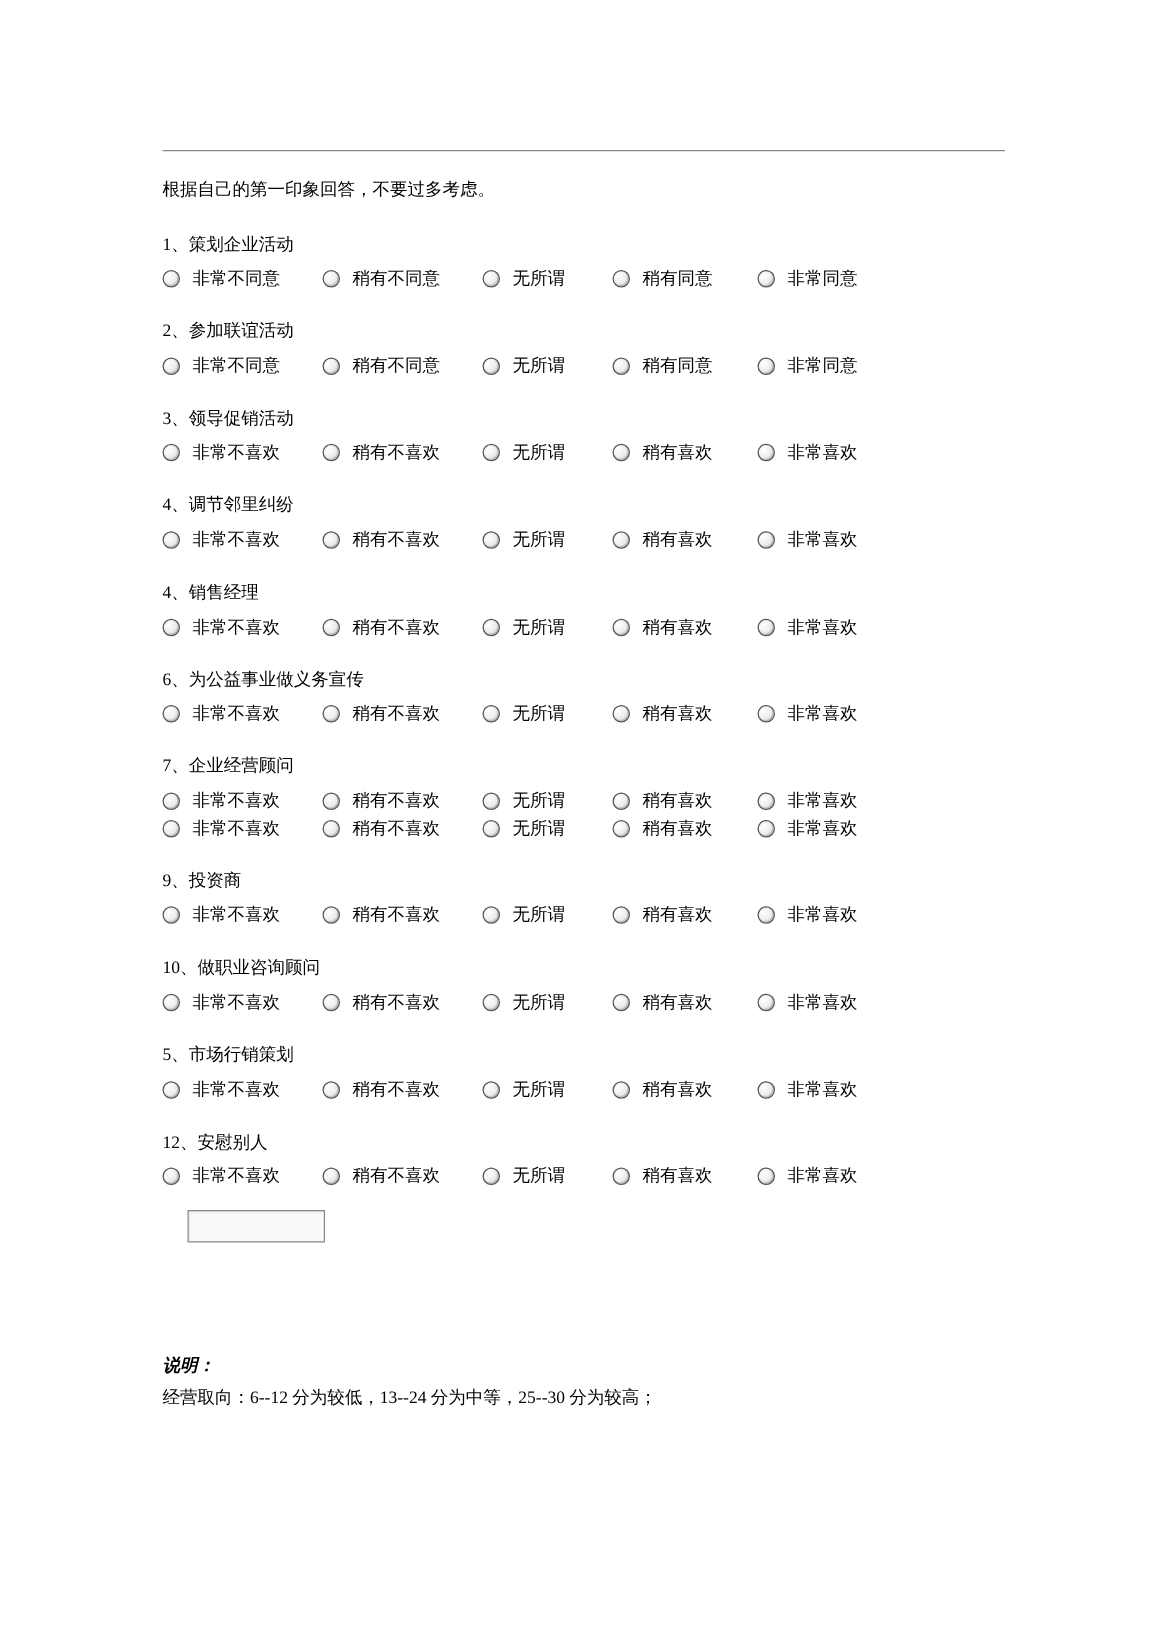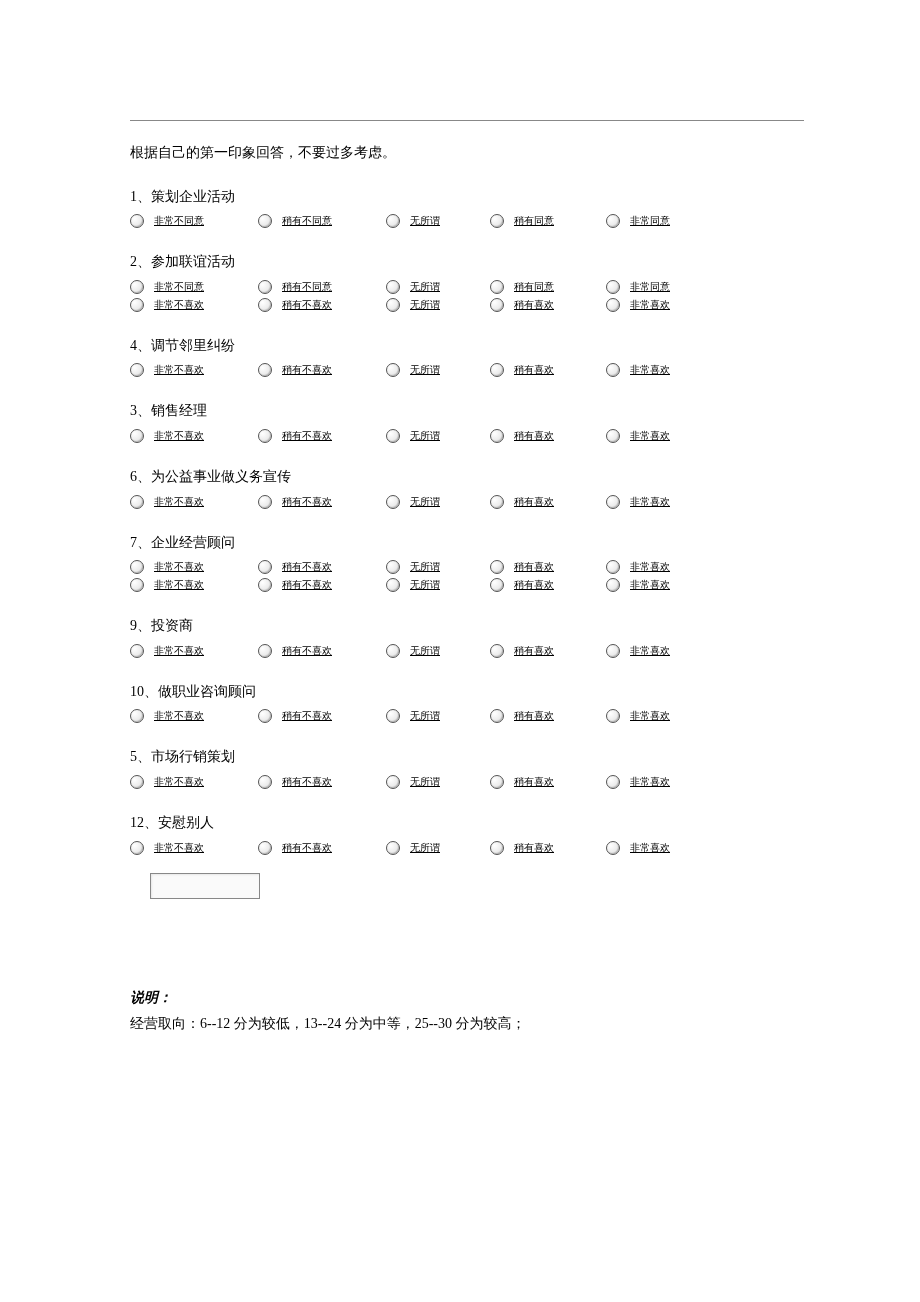--- a/index.html
+++ b/index.html
@@ -43,24 +43,23 @@
       width: 12px;
       height: 12px;
       border-radius: 50%;
       border: 1px solid #555;
       background: radial-gradient(circle at 30% 30%, #fff, #ddd);
       box-shadow: inset -1px -1px 1px rgba(0,0,0,0.2);
       margin-right: 10px;
       flex-shrink: 0;
     }
     .option-label {
-      font-size: 10px;
+      font-size: 14px;
       white-space: nowrap;
       padding-right: 6px;
-      text-decoration: underline;
     }
     .opt-w1 { width: 90px; }
     .opt-w2 { width: 90px; }
     .opt-w3 { width: 66px; }
     .opt-w4 { width: 78px; }
     .opt-w5 { width: 78px; }
     .input-box {
       margin-top: 18px;
       margin-left: 20px;
       width: 108px;
@@ -129,20 +128,21 @@
         </div>
         <div class="option">
           <span class="radio"></span>
           <span class="option-label opt-w4">稍有同意</span>
         </div>
         <div class="option">
           <span class="radio"></span>
           <span class="option-label opt-w5">非常同意</span>
         </div>
       </div>
+      <div class="question-text">3、领导促销活动</div>
       <div class="options-row">
         <div class="option">
           <span class="radio"></span>
           <span class="option-label opt-w1">非常不喜欢</span>
         </div>
         <div class="option">
           <span class="radio"></span>
           <span class="option-label opt-w2">稍有不喜欢</span>
         </div>
         <div class="option">
@@ -174,21 +174,21 @@
         </div>
         <div class="option">
           <span class="radio"></span>
           <span class="option-label opt-w4">稍有喜欢</span>
         </div>
         <div class="option">
           <span class="radio"></span>
           <span class="option-label opt-w5">非常喜欢</span>
         </div>
       </div>
-      <div class="question-text">3、销售经理</div>
+      <div class="question-text">4、销售经理</div>
       <div class="options-row">
         <div class="option">
           <span class="radio"></span>
           <span class="option-label opt-w1">非常不喜欢</span>
         </div>
         <div class="option">
           <span class="radio"></span>
           <span class="option-label opt-w2">稍有不喜欢</span>
         </div>
         <div class="option">

